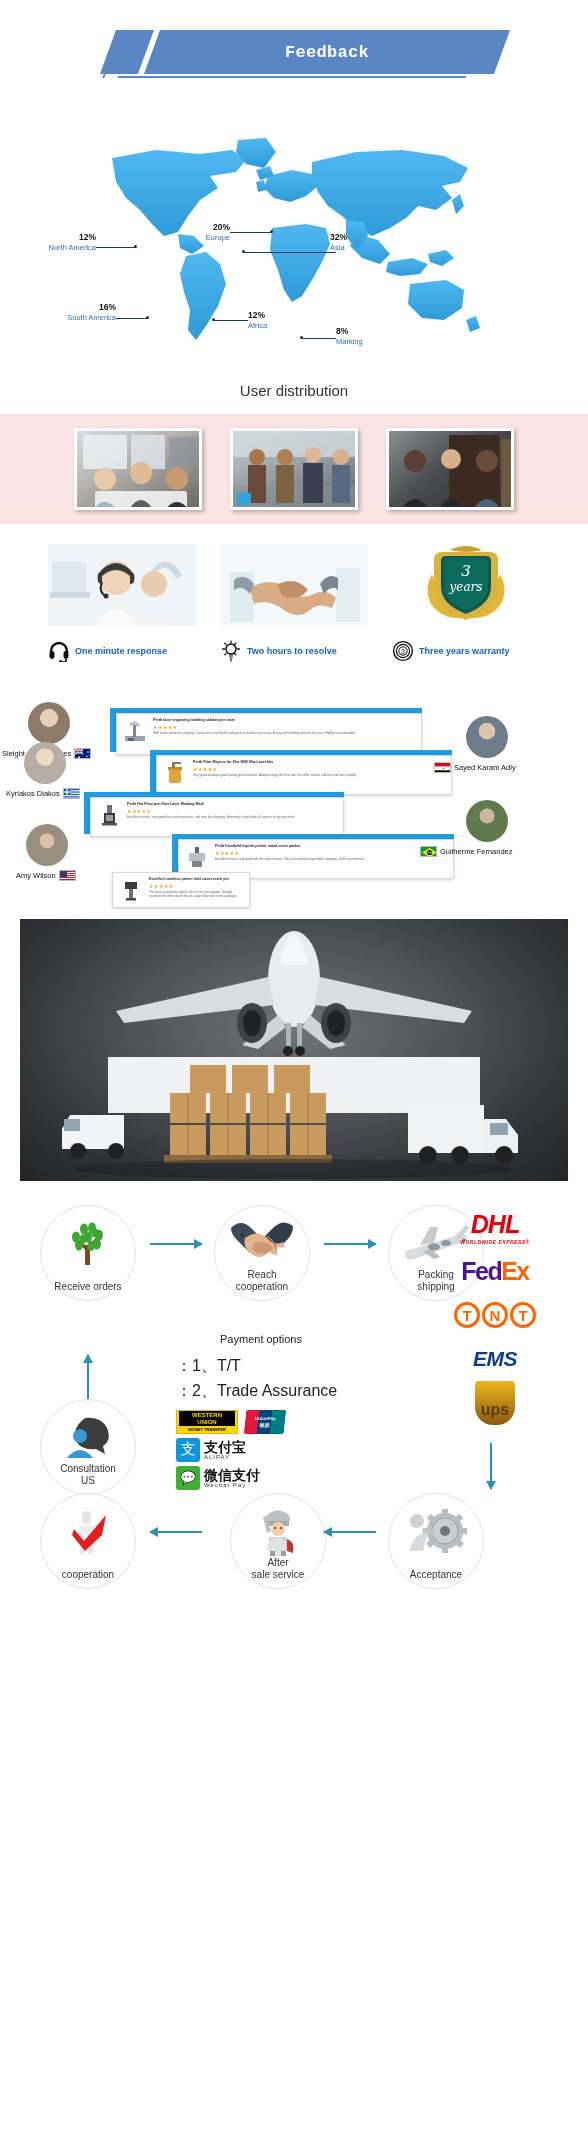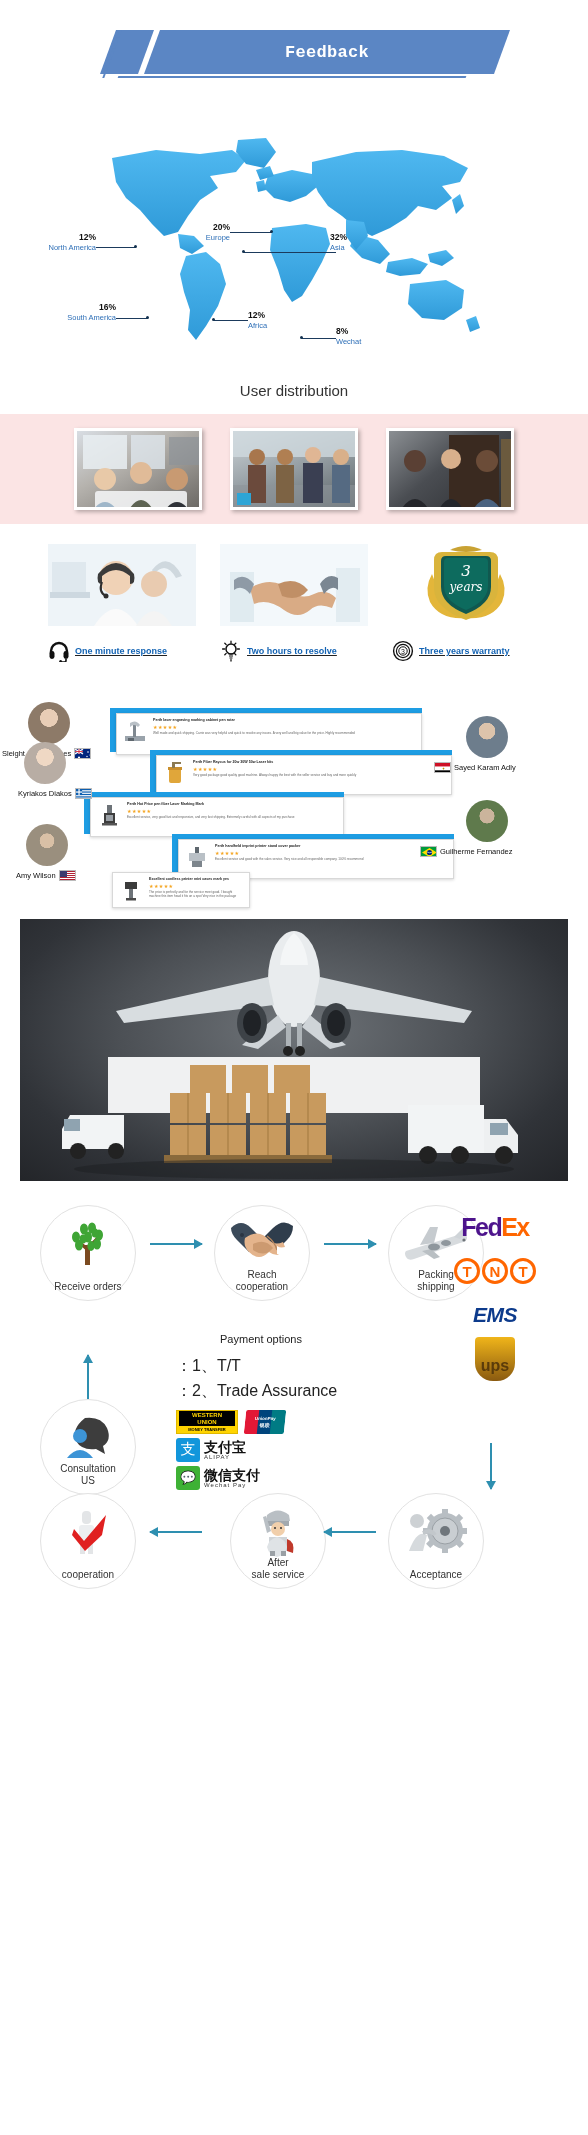--- a/index.html
+++ b/index.html
@@ -65,21 +65,21 @@
   
   .services { padding: 20px 0 14px; }
   .svc-row { display: flex; justify-content: center; gap: 24px; }
   .svc-img {
     width: 148px; height: 82px; position: relative; overflow: hidden;
   }
   .svc1 { background: linear-gradient(160deg,#eef3f7 0%,#dbe5ec 55%,#c6d2db 100%); }
   .svc2 { background: linear-gradient(170deg,#f2f7fa 0%,#dde8ef 60%,#cfdde6 100%); }
   .svc3 { background: #ffffff; }
   .svc-lbl-row { display: flex; justify-content: center; gap: 24px; margin-top: 14px; }
-  .svc-lbl { width: 148px; display: flex; align-items: center; gap: 5px; text-decoration: underline; }
+  .svc-lbl { width: 148px; display: flex; align-items: center; gap: 5px; }
   .svc-lbl .txt { color: #1464b4; font-size: 9px; font-weight: bold; }
 
   
   .reviews { position: relative; height: 215px; margin-top: 18px; }
   .rev-card {
     position: absolute; background: #fff; border: 1px solid #d8d8d8;
     box-shadow: 0 1px 3px rgba(0,0,0,.16);
   }
   .rev-accent { position: absolute; background: #1e9de3; }
   .rev-inner { display: flex; padding: 4px 5px; gap: 5px; }
@@ -258,21 +258,21 @@
 
     <div class="mk" style="left:248px; top:190px; width:40px;">
       <span class="pct">12%</span>
       <span class="reg">Africa</span>
     </div>
     <div class="leader" style="left:214px; top:200px; width:34px;"></div>
     <div class="dot" style="left:212px; top:198px;"></div>
 
     <div class="mk" style="left:336px; top:206px; width:46px;">
       <span class="pct">8%</span>
-      <span class="reg">Wechat</span>
+      <span class="reg">Marking</span>
     </div>
     <div class="leader" style="left:302px; top:218px; width:34px;"></div>
     <div class="dot" style="left:300px; top:216px;"></div>
 
     <div class="map-caption">User distribution</div>
   </div>
 
   <div class="photos">
     <div class="photos-inner">
       <div class="photo pg1">
@@ -476,21 +476,21 @@
             </svg>
         </div>
         <div class="rev-body">
           <div class="rev-title">Perth Hot Price pen fiber Laser Marking Mark</div>
           <div class="rev-stars">★★★★★</div>
           <div class="rev-text">Excellent service, very good fast and responsive, and very fast shipping. Extremely careful with all aspects of my purchase</div>
         </div>
       </div>
     </div>
     <div class="avatar av3" style="left:24px; top:48px;"></div>
-    <div class="rev-name" style="left:18px; top:94px;">
+    <div class="rev-name" style="left:6px; top:94px;">
       <span>Kyriakos Diakos</span>
       <span class="flag">
         <svg width="17" height="11" viewBox="0 0 17 11">
             <rect width="17" height="11" fill="#fff"></rect>
         <rect width="17" height="1.22" y="0" fill="#0d5eaf"></rect>
             <rect width="17" height="1.22" y="2.44" fill="#0d5eaf"></rect>
         <rect width="17" height="1.22" y="4.88" fill="#0d5eaf"></rect>
             <rect width="17" height="1.22" y="7.33" fill="#0d5eaf"></rect>
         <rect width="17" height="1.22" y="9.78" fill="#0d5eaf"></rect>
         <rect width="6.1" height="6.1" fill="#0d5eaf"></rect>
@@ -733,20 +733,26 @@
           <div>
             <div class="cn-big">微信支付</div>
             <div class="cn-sub">Wechat Pay</div>
           </div>
         </div>
       </div>
     </div>
 
     <div class="carriers">
       <div class="carrier">
+        <div style="text-align:center;">
+          <div class="dhl">DHL</div>
+          <div class="dhl-sub">WORLDWIDE EXPRESS®</div>
+        </div>
+      </div>
+      <div class="carrier">
         <span class="fedex-f">Fed</span>
           <span class="fedex-e">Ex</span>
       </div>
       <div class="carrier">
         <div class="tnt">
           <span>T</span>
           <span>N</span>
           <span>T</span>
         </div>
       </div>

